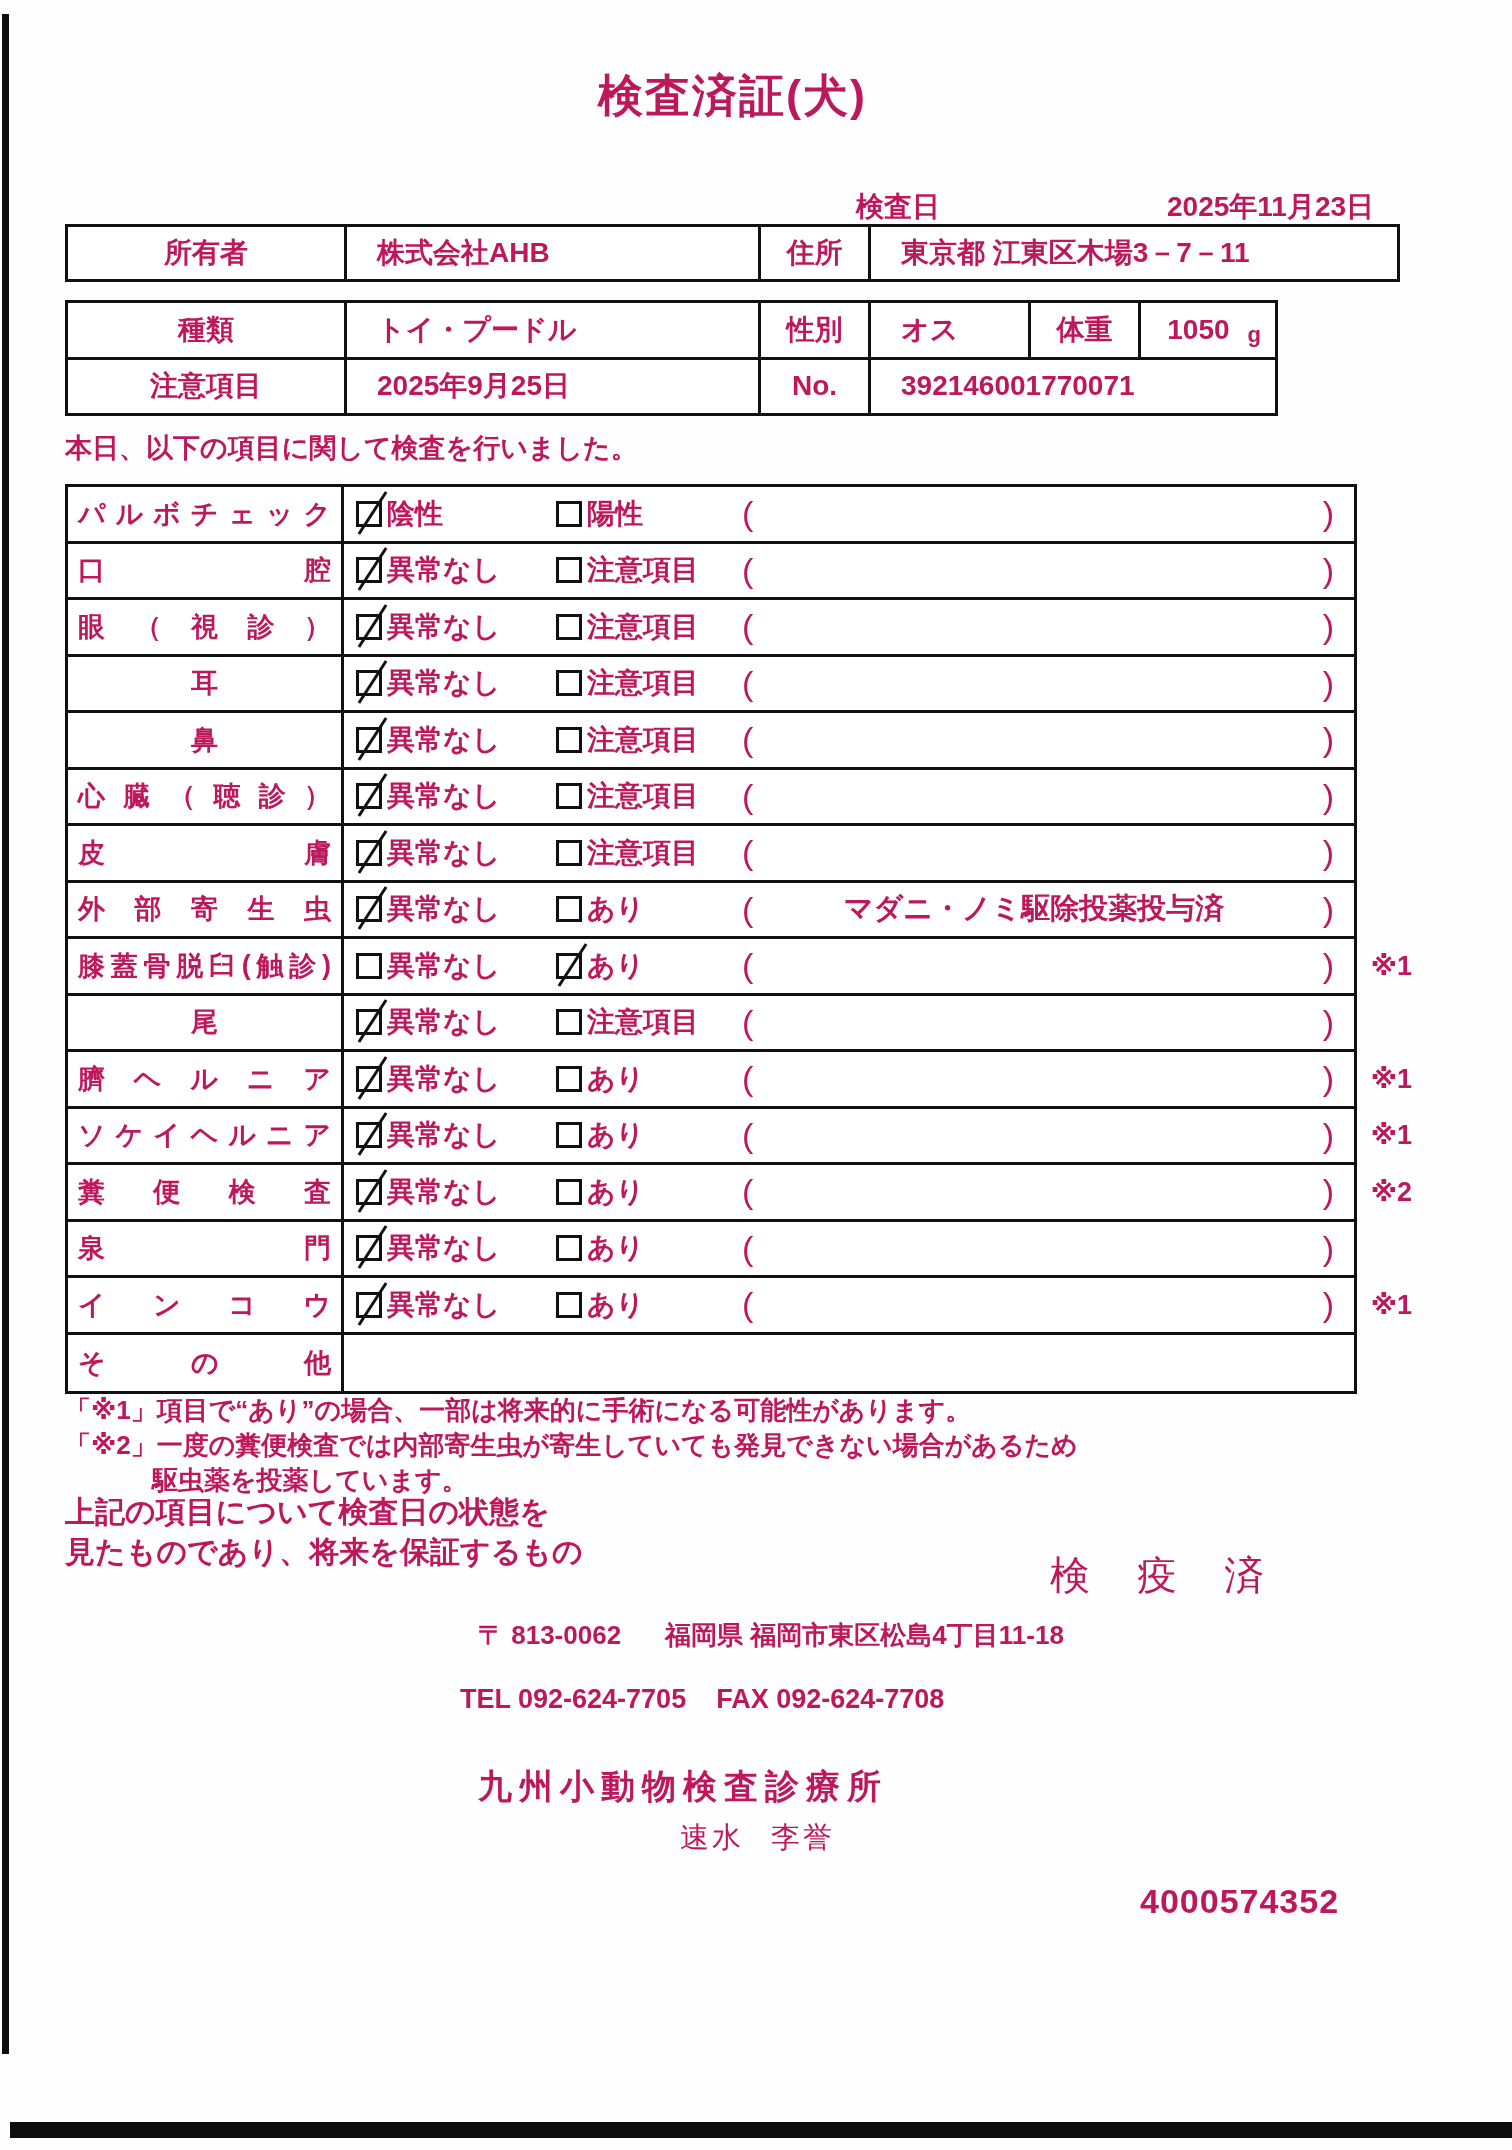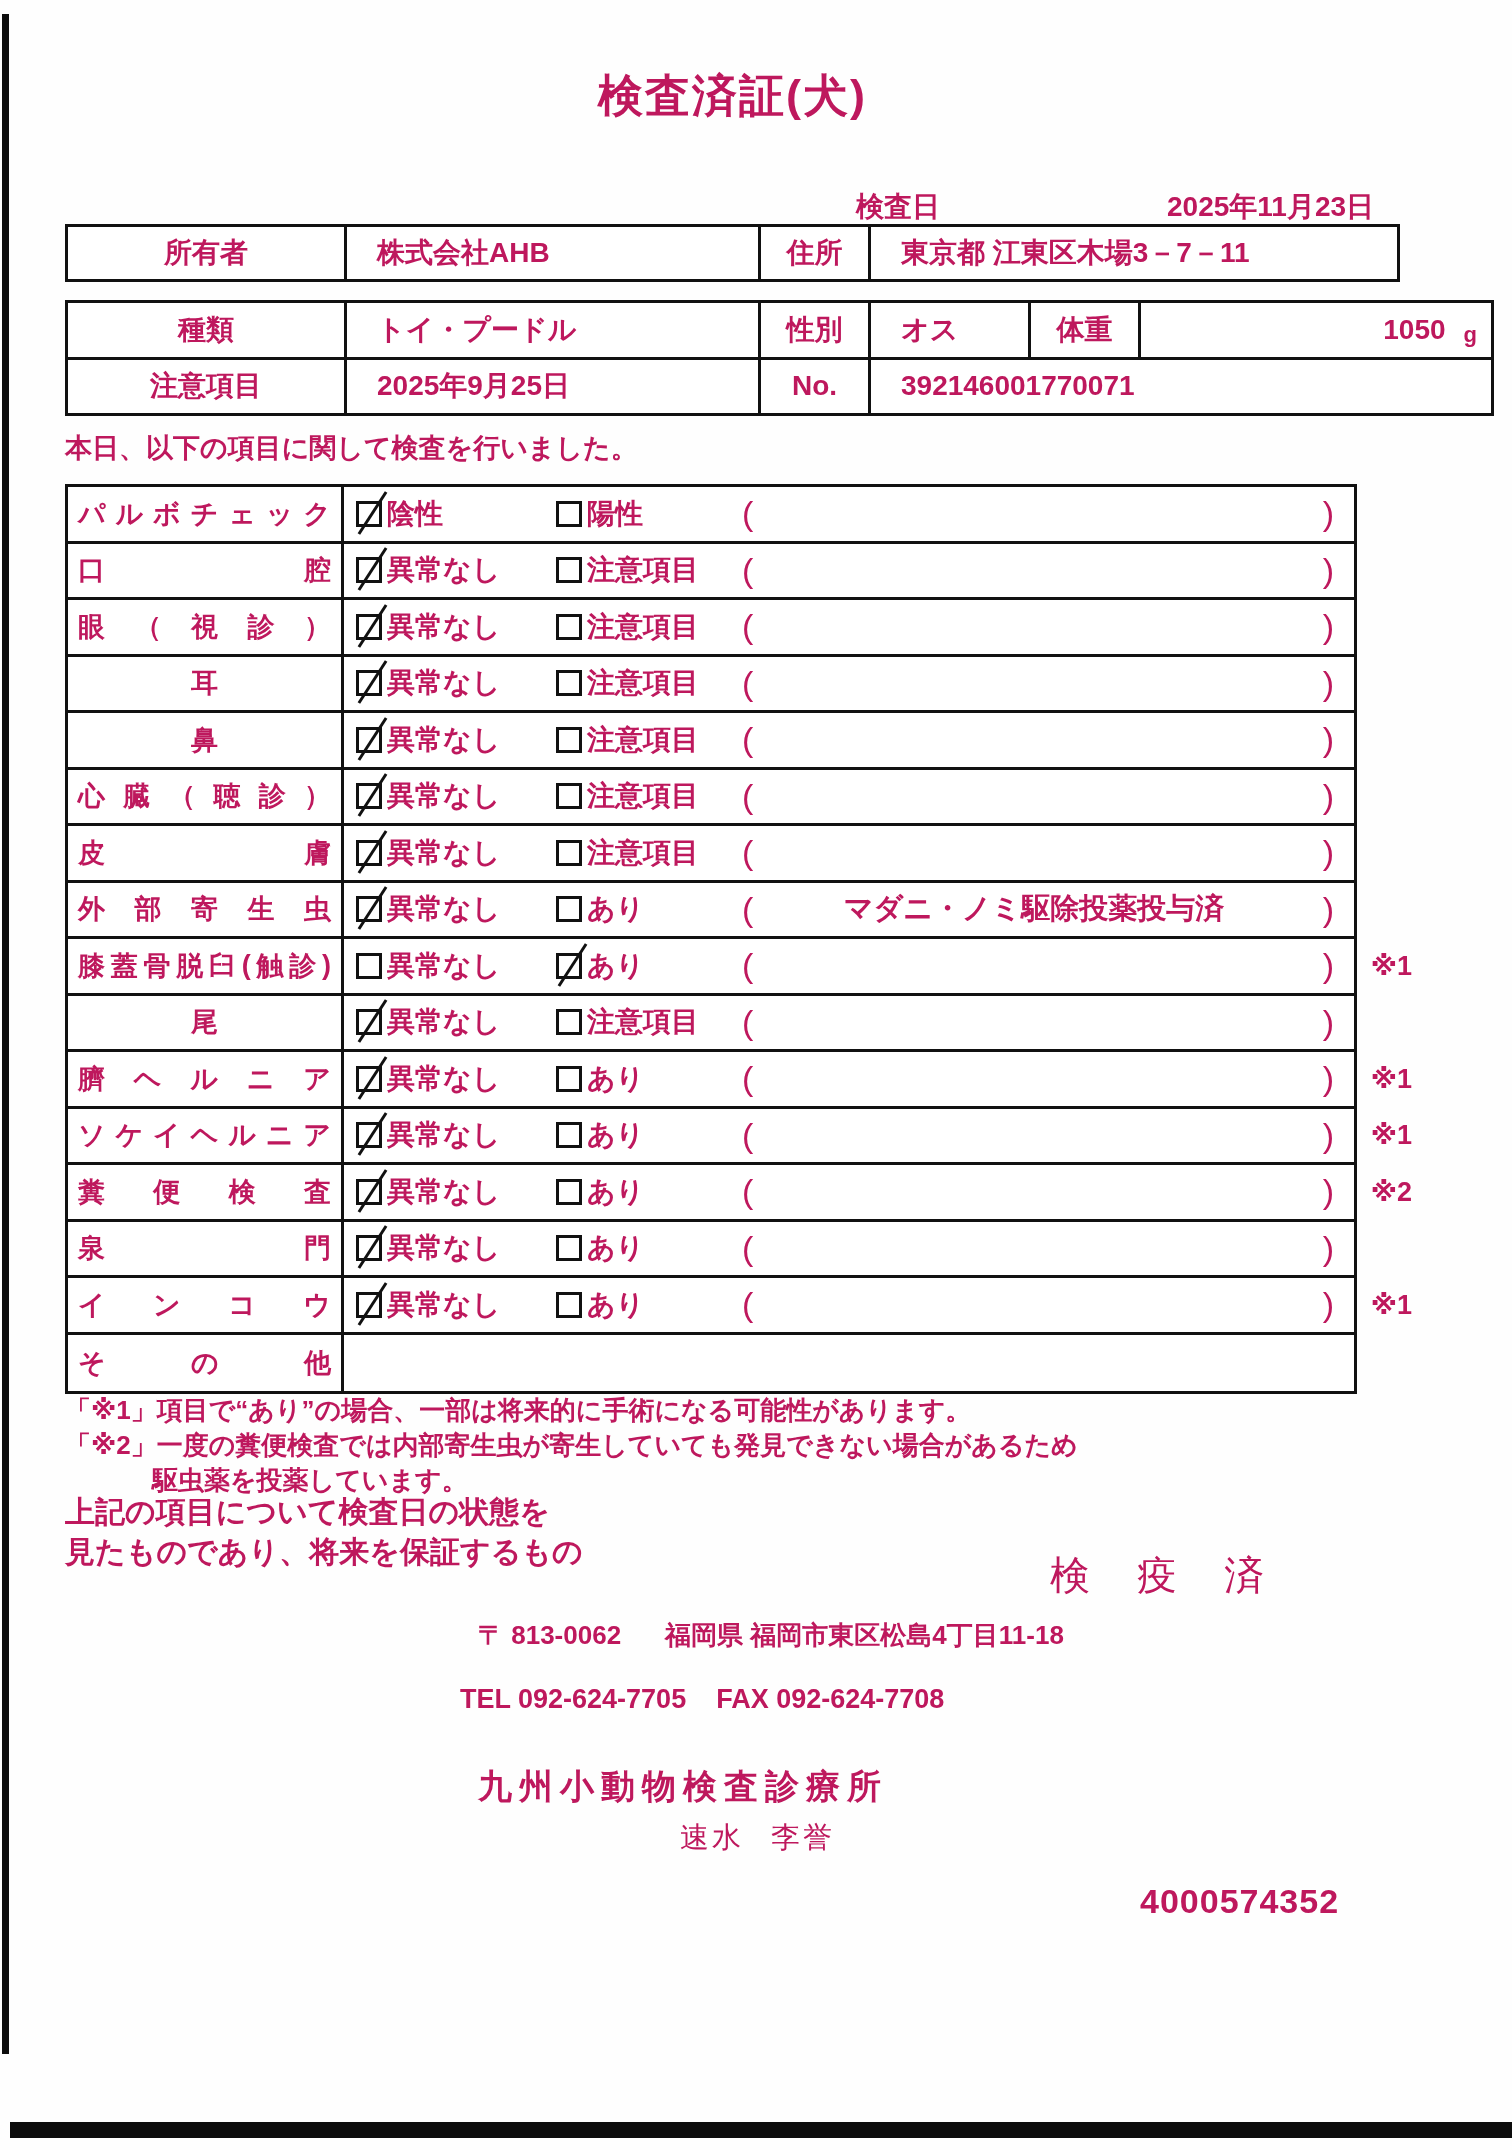--- a/index.html
+++ b/index.html
@@ -14,21 +14,21 @@
   .exam-date-label{left:856px;top:188px;font-size:28px;font-weight:600;}
   .exam-date-value{left:1167px;top:188px;font-size:28px;font-weight:600;}
   
   .htable{border:3px solid #111;display:flex;box-sizing:border-box;background:#fff;}
   .htable .cell{border-left:3px solid #111;display:flex;align-items:center;box-sizing:border-box;
     font-size:28px;font-weight:600;overflow:hidden;white-space:nowrap;}
   .htable .cell:first-child{border-left:none;}
   .htable .lbl{justify-content:center;}
   .htable .val{padding-left:30px;}
   .t-owner{left:65px;top:224px;width:1335px;height:58px;}
-  .t-dog{left:65px;top:300px;width:1429px;flex-direction:column;height:116px;}
+  .t-dog{left:65px;top:300px;width:1213px;flex-direction:column;height:116px;}
   .t-dog .row{display:flex;flex:1;box-sizing:border-box;}
   .t-dog .row:first-child{border-bottom:3px solid #111;}
   .w-label{width:276px;flex:none;}
   .w-value{width:414px;flex:none;}
   .w-key2{width:110px;flex:none;}
   .w-sex{width:160px;flex:none;}
   .w-weight{width:110px;flex:none;}
   .w-rest{flex:1;}
   .weight-cell{justify-content:flex-end;padding-right:14px;}
   .weight-unit{font-size:22px;margin-left:18px;margin-top:10px;}

